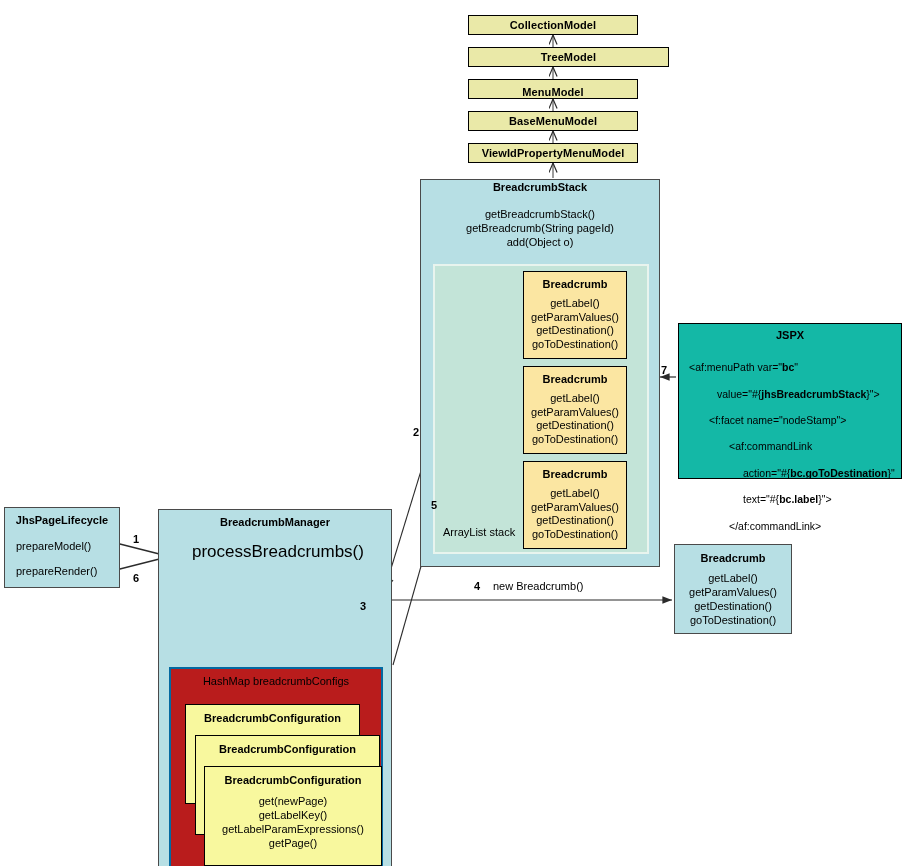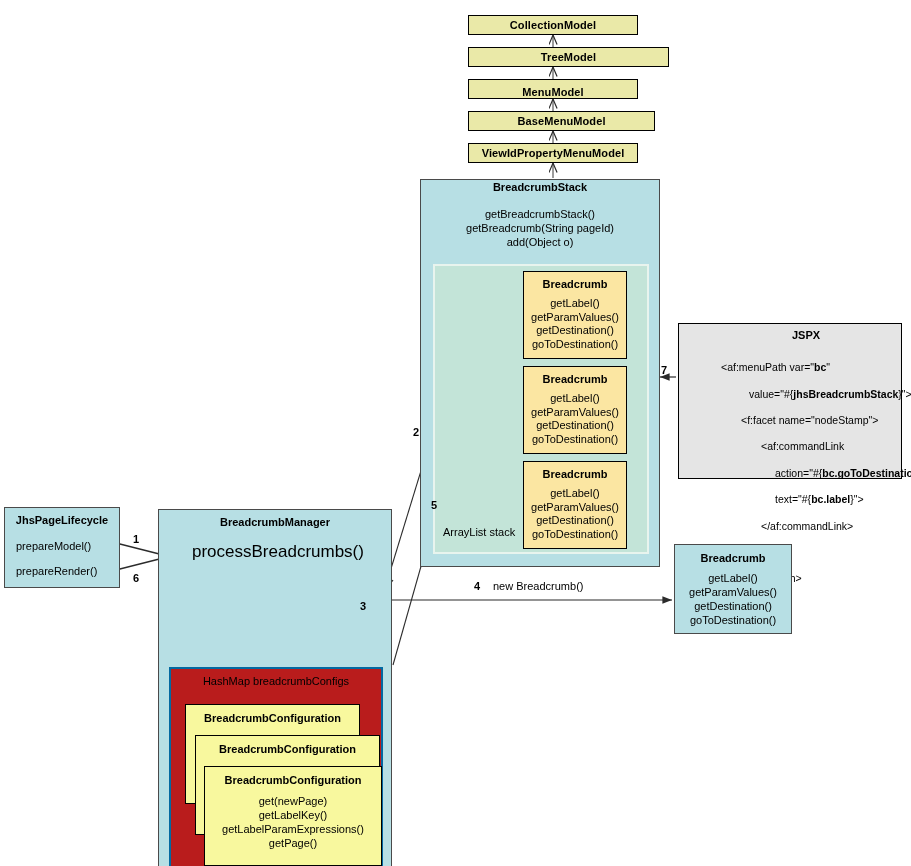--- a/index.html
+++ b/index.html
@@ -26,21 +26,21 @@
   .crumb-card{
     background:#fbe6a2;border:1px solid #000;box-sizing:border-box;
     text-align:center;
   }
   .crumb-card .ttl{font-weight:bold;font-size:11px;margin-top:6px;}
   .crumb-card .m{font-size:11px;line-height:13.5px;}
   .crumb-methods{margin-top:7px;}
   .title-c{font-weight:bold;font-size:11px;text-align:center;}
   .methods-c{font-size:11px;text-align:center;line-height:14px;}
   .jspx-box{
-    background:#e5e5e5;border:1px solid #000;box-sizing:border-box;padding-left:32px;
+    background:#14b8a6;border:1px solid #000;box-sizing:border-box;
   }
   .jspx-title{font-weight:bold;font-size:11px;text-align:center;margin-top:5px;}
   .code{font-size:10.5px;line-height:13.2px;white-space:pre;margin-top:7px;margin-left:10px;}
   .code b{font-weight:bold;}
   .lc-box{background:#b7dfe4;border:1px solid #4a4a4a;box-sizing:border-box;}
   .lc-title{font-weight:bold;font-size:11px;text-align:center;margin-top:6px;}
   .lc-m{font-size:11px;margin-left:11px;line-height:14px;}
   .mgr-box{background:#b7dfe4;border:1px solid #4a4a4a;box-sizing:border-box;}
   .mgr-title{font-weight:bold;font-size:11px;text-align:center;margin-top:6px;}
   .mgr-m{font-size:17px;margin-left:33px;margin-top:14px;}
@@ -99,21 +99,21 @@
 
   <div class="box model-box" style="left:468px;top:0px;width:170px;height:20px;">
     <span>CollectionModel</span>
   </div>
   <div class="box model-box" style="left:468px;top:32px;width:201px;height:20px;">
     <span>TreeModel</span>
   </div>
   <div class="box model-box" style="left:468px;top:64px;width:170px;height:20px;align-items:flex-end;">
     <span>MenuModel</span>
   </div>
-  <div class="box model-box" style="left:468px;top:96px;width:187px;height:20px;">
+  <div class="box model-box" style="left:468px;top:96px;width:170px;height:20px;">
     <span>BaseMenuModel</span>
   </div>
   <div class="box model-box" style="left:468px;top:128px;width:170px;height:20px;">
     <span>ViewIdPropertyMenuModel</span>
   </div>
 
   <div class="box stack-box" style="left:420px;top:164px;width:240px;height:388px;">
     <div class="title-c" style="margin-top:1px;">BreadcrumbStack</div>
     <div class="methods-c" style="margin-top:14px;">
       <div>getBreadcrumbStack()</div>

